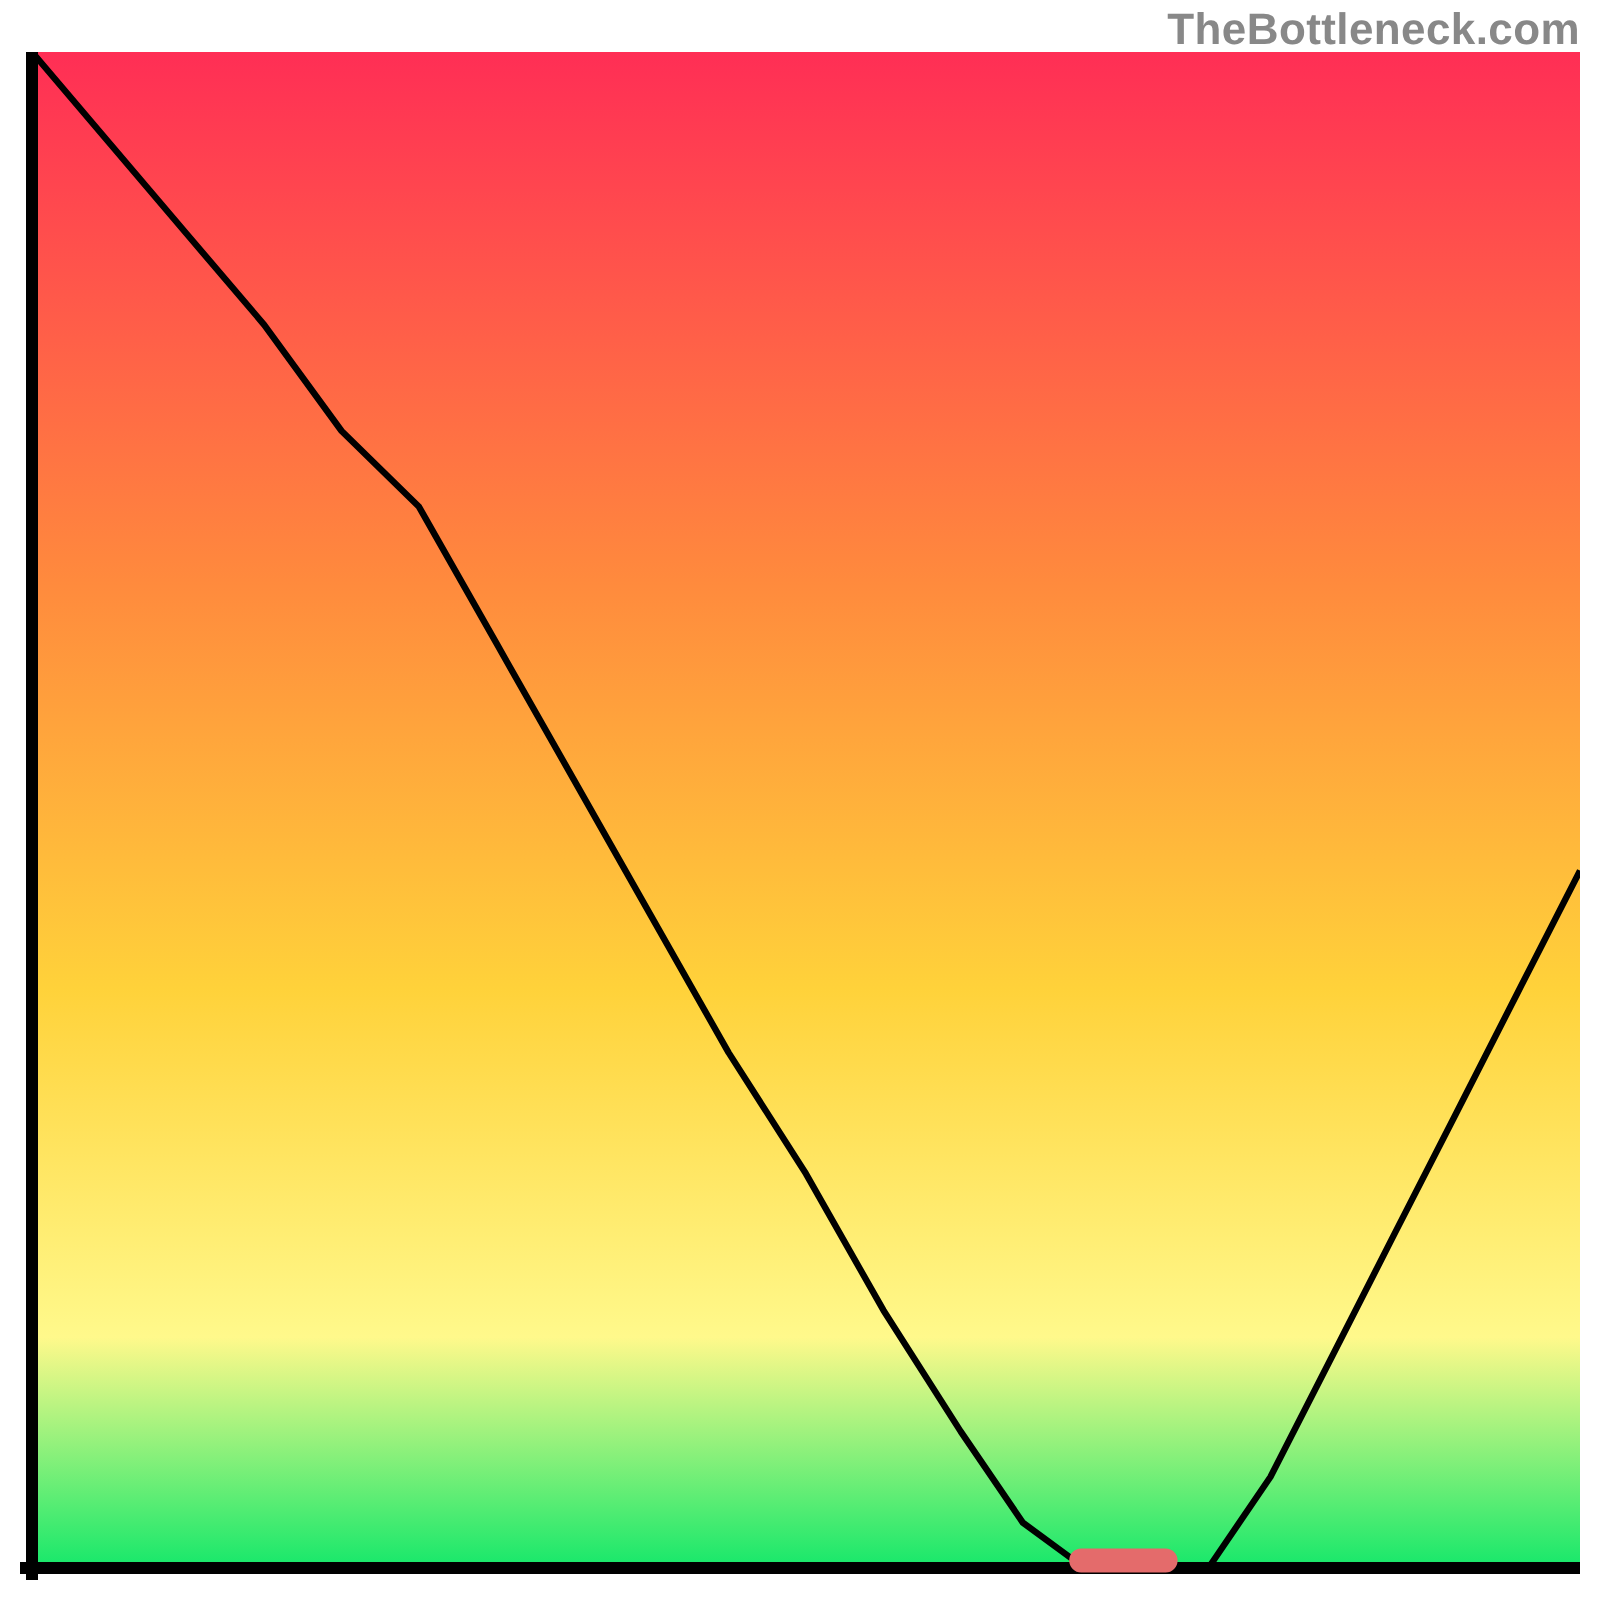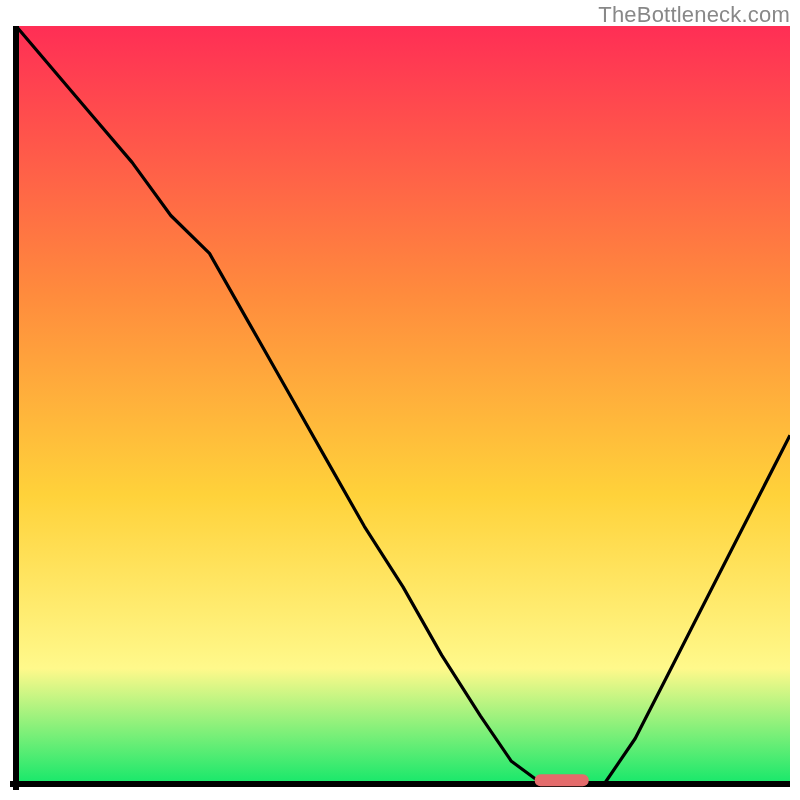--- a/index.html
+++ b/index.html
@@ -16,21 +16,21 @@
     width: 800px;
     height: 800px;
     box-sizing: border-box;
   }
   .watermark {
     position: absolute;
     top: 2px;
     right: 10px;
     color: #888;
     font-size: 22px;
-    font-weight: 400;
+    font-weight: 700;
     letter-spacing: 0.2px;
     z-index: 5;
   }
   .plot {
     position: absolute;
     left: 10px;
     top: 26px;
     width: 780px;
     height: 764px;
   }

